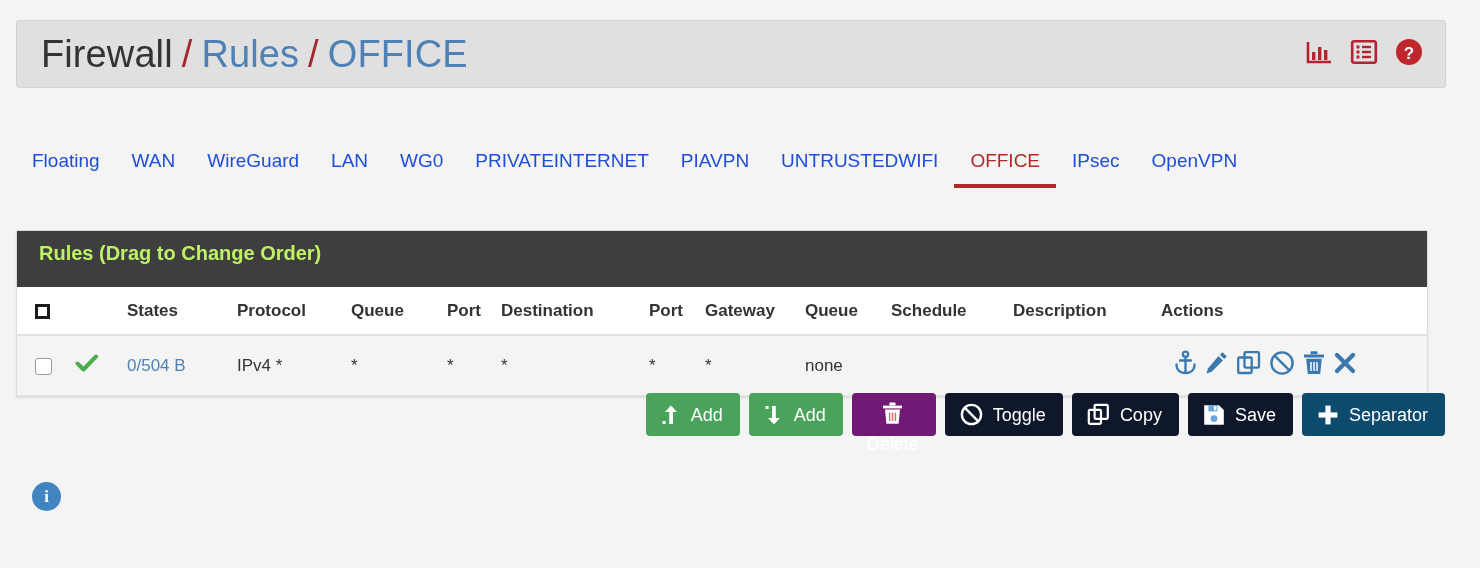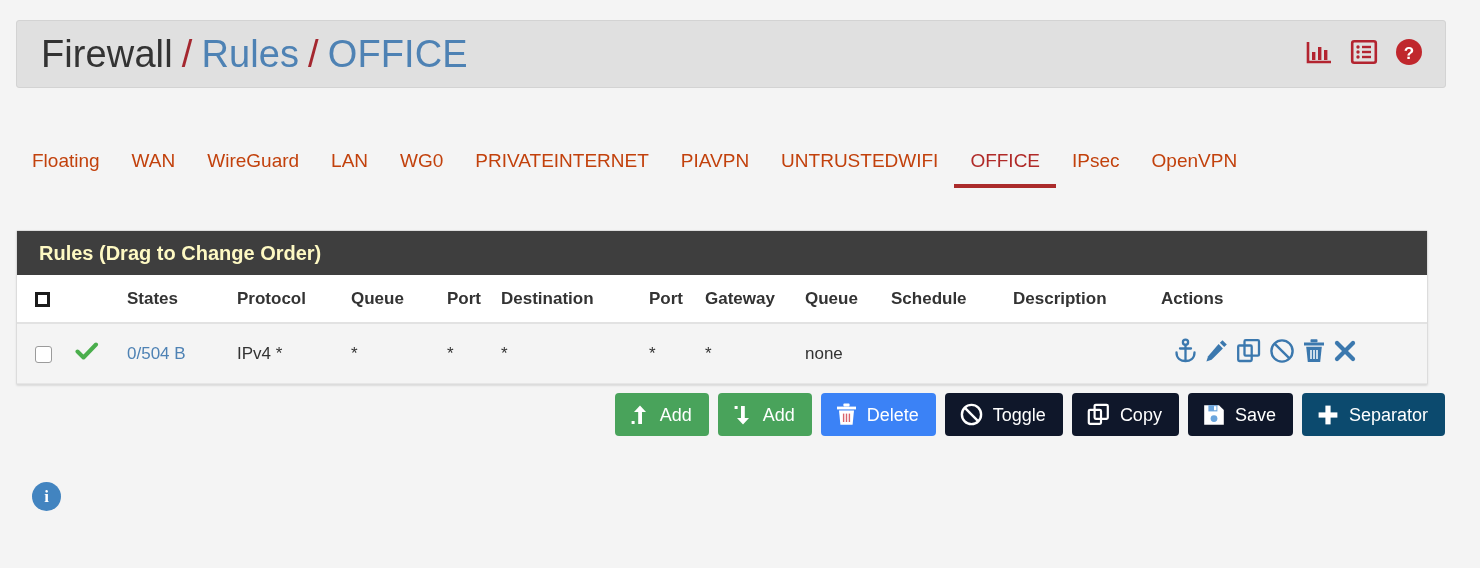--- a/index.html
+++ b/index.html
@@ -61,21 +61,21 @@
     top: 140px;
     width: 1430px;
     height: 60px;
     display: flex;
     align-items: flex-start;
     gap: 0;
   }
   .tab {
     position: relative;
     font-size: 19px;
-    color: #c2410c;
+    color: #1d4ed8;
     padding: 10px 16px 16px 16px;
     white-space: nowrap;
     cursor: pointer;
     text-decoration: none;
   }
   .tab.active { color: #b02a28; }
   .tab.active::after {
     content: "";
     position: absolute;
     left: 0; right: 0;
@@ -91,25 +91,25 @@
     top: 230px;
     width: 1412px;
     background: #fff;
     border: 1px solid #dcdcdc;
     border-radius: 2px;
     box-shadow: 0 1px 2px rgba(0,0,0,0.10);
     box-sizing: border-box;
   }
   .panel-heading {
     background: #3e3e3e;
-    color: #fef9c3;
+    color: #bef264;
     font-size: 20px;
     font-weight: bold;
     padding: 12px 0 16px 22px;
-    height: 44px;
+    height: 56px;
     box-sizing: border-box;
     line-height: 20px;
   }
   table.rules {
     width: 100%;
     border-collapse: collapse;
     table-layout: fixed;
   }
   table.rules th {
     text-align: left;
@@ -199,21 +199,21 @@
     color: #fff;
     font-size: 18px;
     font-family: "Liberation Sans", sans-serif;
     padding: 9px 17px 9px 15px;
     height: 43px;
     box-sizing: border-box;
     cursor: pointer;
     line-height: 1;
   }
   .btn-green  { background: #49a35b; }
-  .btn-red    { background: #3b82f6; }
+  .btn-red    { background: #701a75; flex-direction: column; }
   .btn-blue   { background: #0f172a; }
   .btn-orange { background: #0c4a6e; }
   .btn svg { display: block; flex: none; }
 
   
   .info-badge {
     position: absolute;
     left: 32px;
     top: 482px;
     width: 29px;

